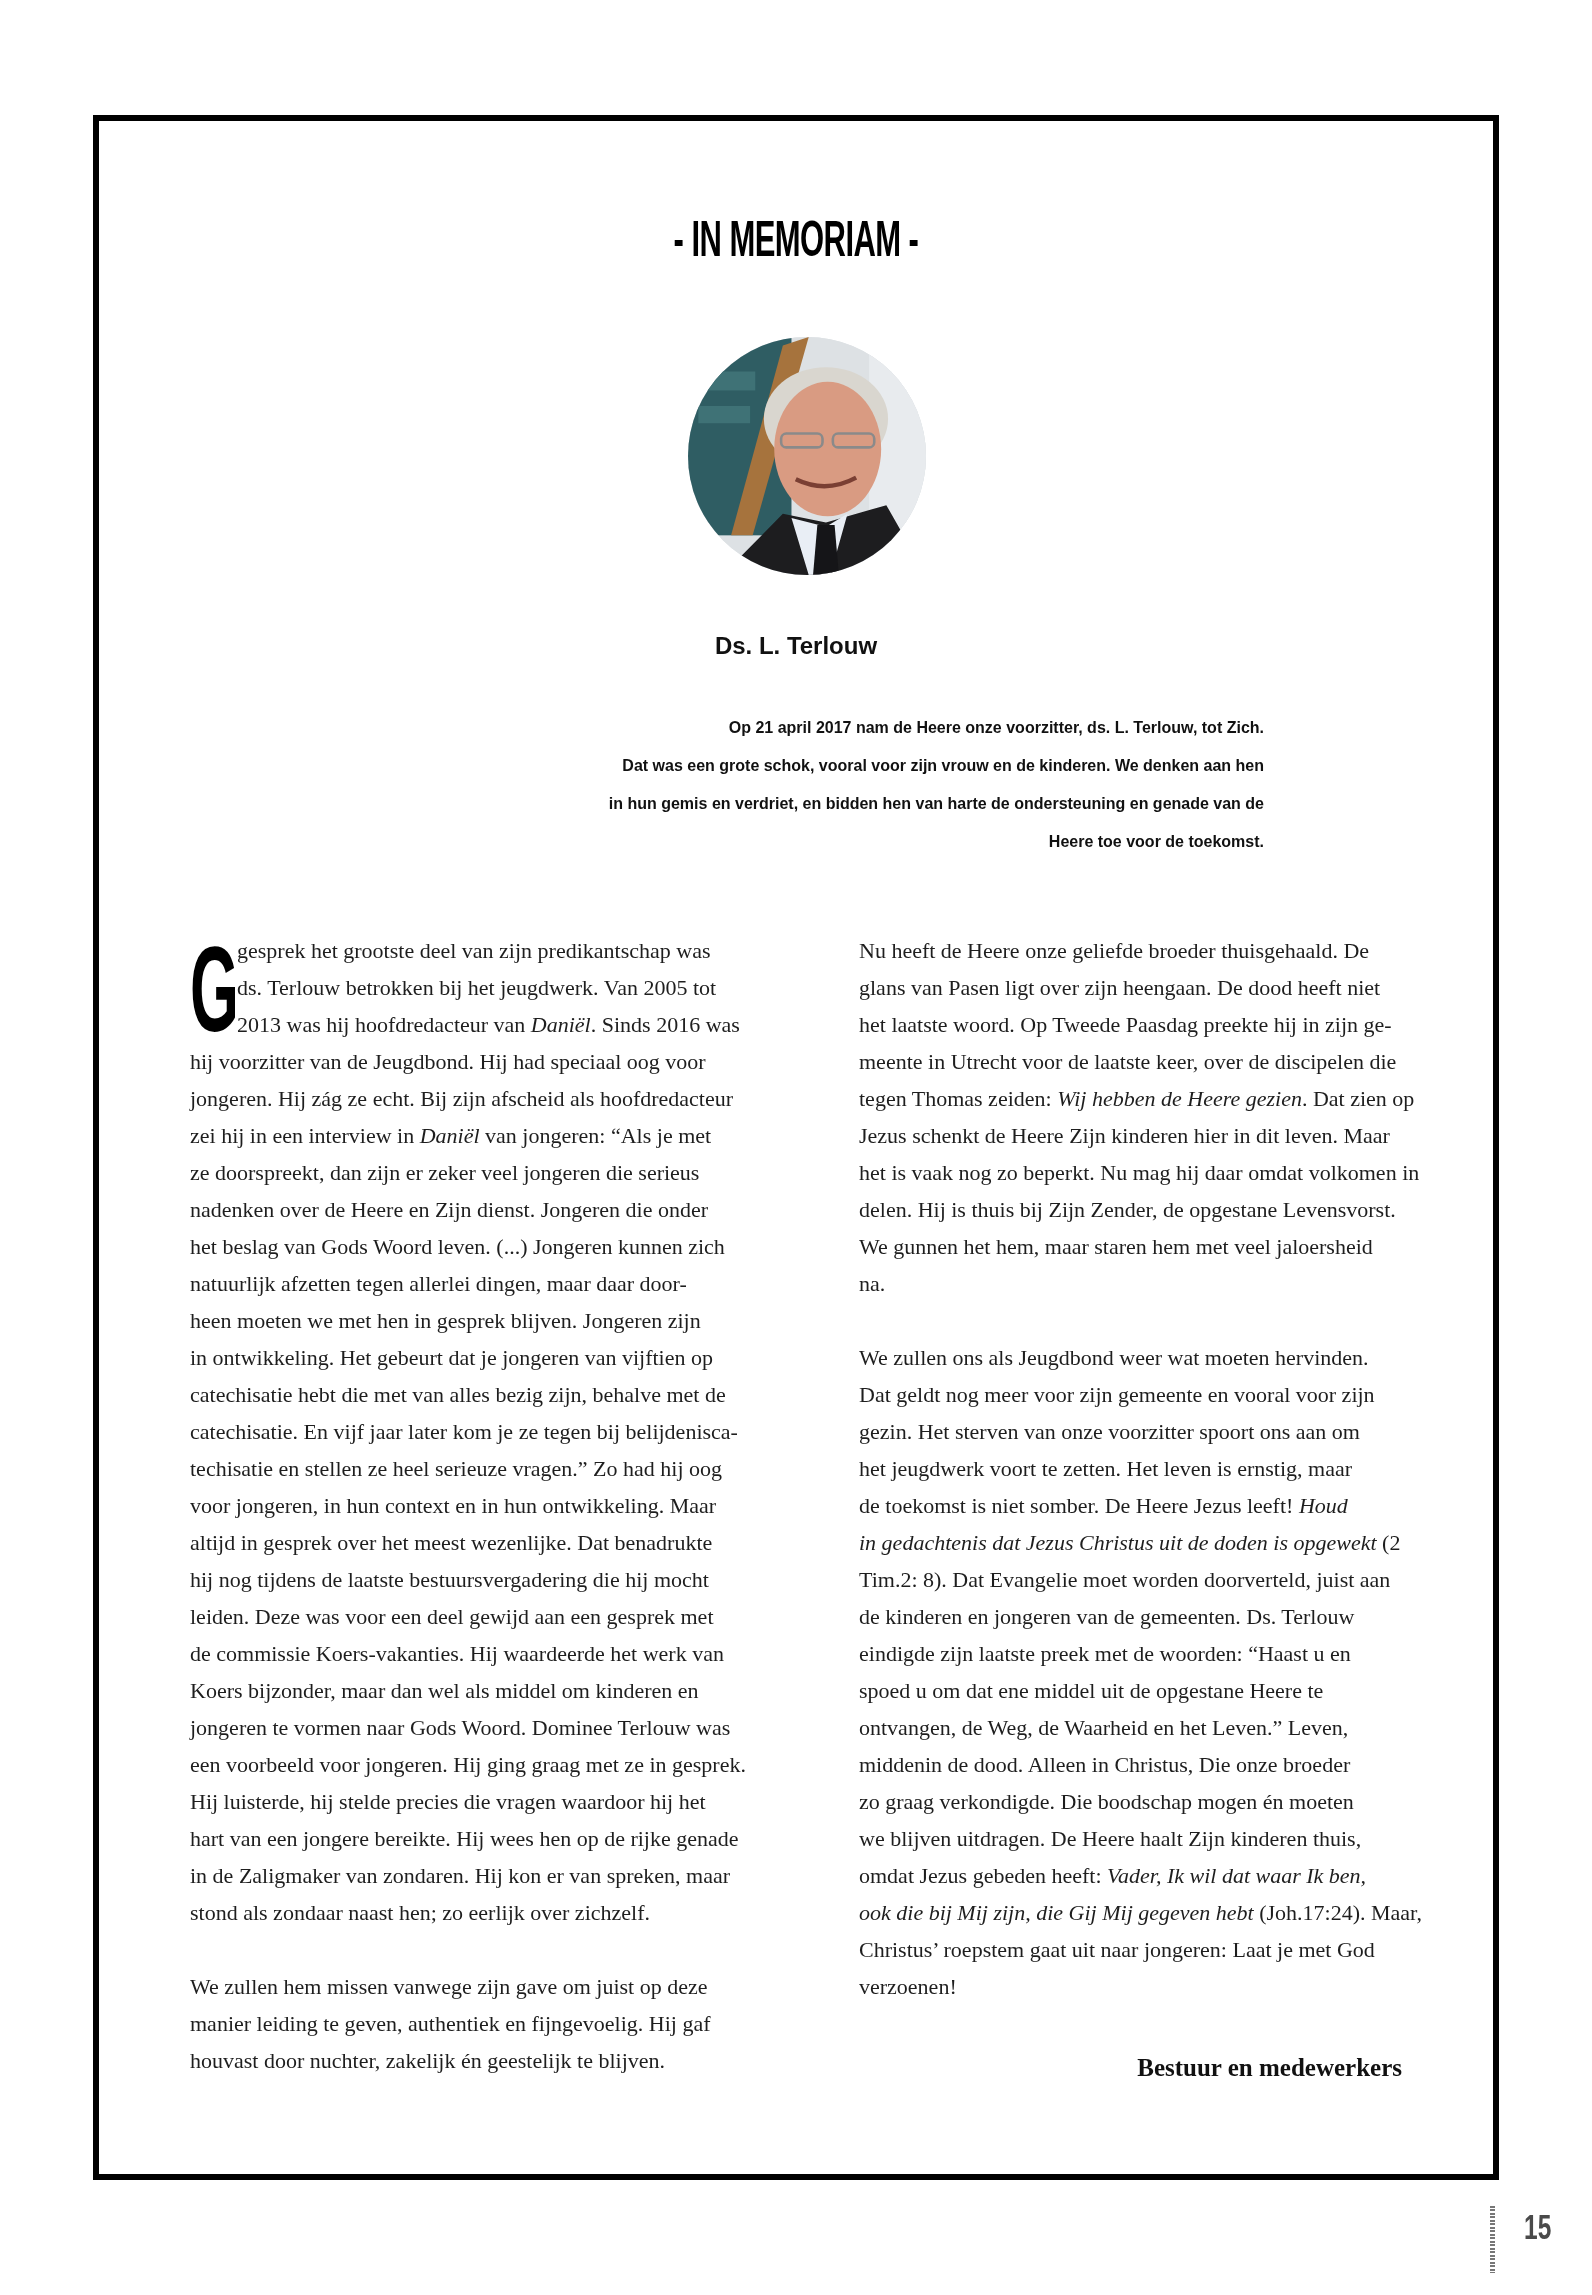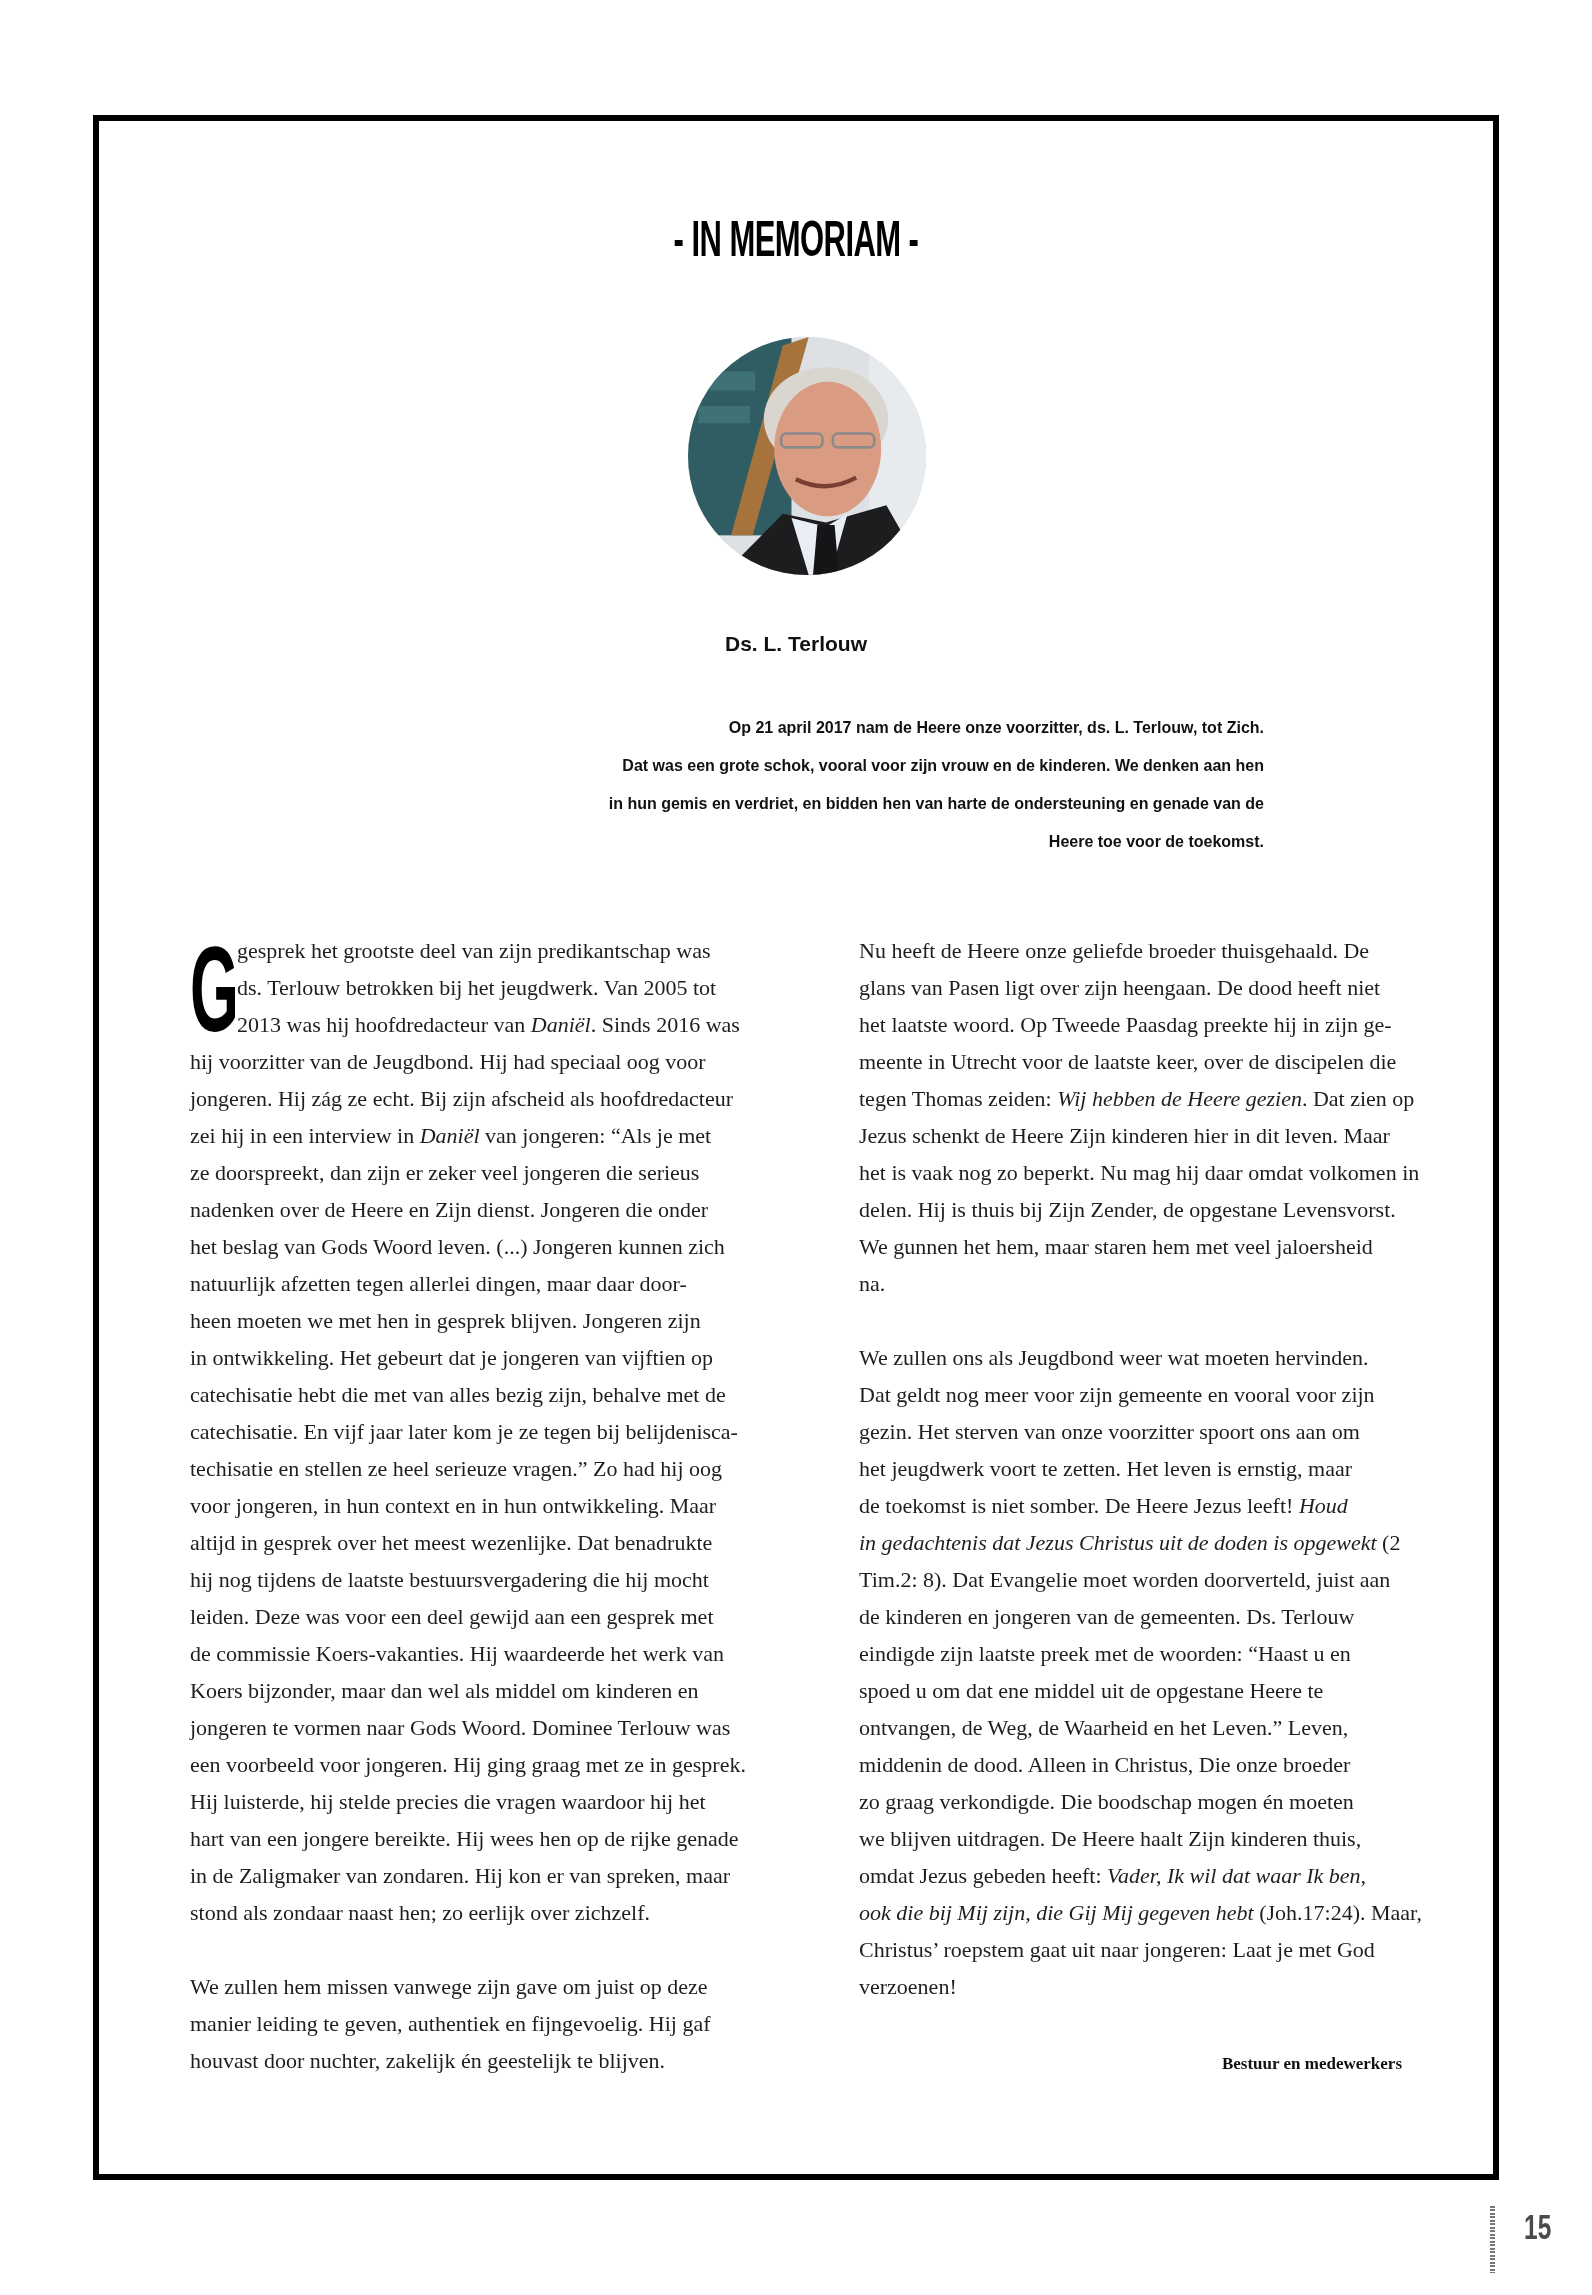--- a/index.html
+++ b/index.html
@@ -51,21 +51,21 @@
   }
   .portrait svg { display: block; }
   .name {
     position: absolute;
     left: 0;
     width: 1592px;
     top: 632px;
     text-align: center;
     font-family: "Liberation Sans", "DejaVu Sans", sans-serif;
     font-weight: bold;
-    font-size: 21px;
+    font-size: 24px;
     color: #111;
   }
   .intro {
     position: absolute;
     left: 328px;
     width: 936px;
     top: 709px;
     text-align: right;
     font-family: "Liberation Sans", "DejaVu Sans", sans-serif;
     font-weight: bold;
@@ -100,21 +100,21 @@
     line-height: 100px;
     color: #000;
     transform: scaleX(0.52);
     transform-origin: 0 0;
   }
   .signature {
     position: absolute;
     right: 190px;
     top: 2054px;
     font-weight: bold;
-    font-size: 17px;
+    font-size: 25px;
     color: #111;
   }
   .page-ticks {
     position: absolute;
     left: 1490px;
     top: 2206px;
     width: 5.2px;
     height: 67px;
     background: repeating-linear-gradient(to bottom, #777 0px, #777 1.7px, transparent 1.7px, transparent 3.5px);
   }

